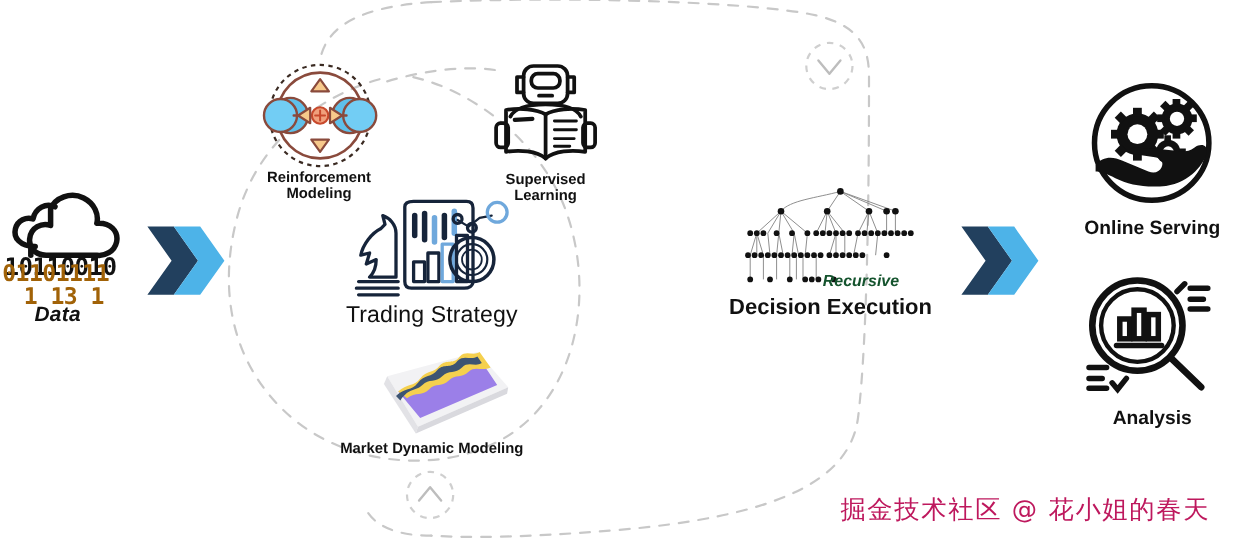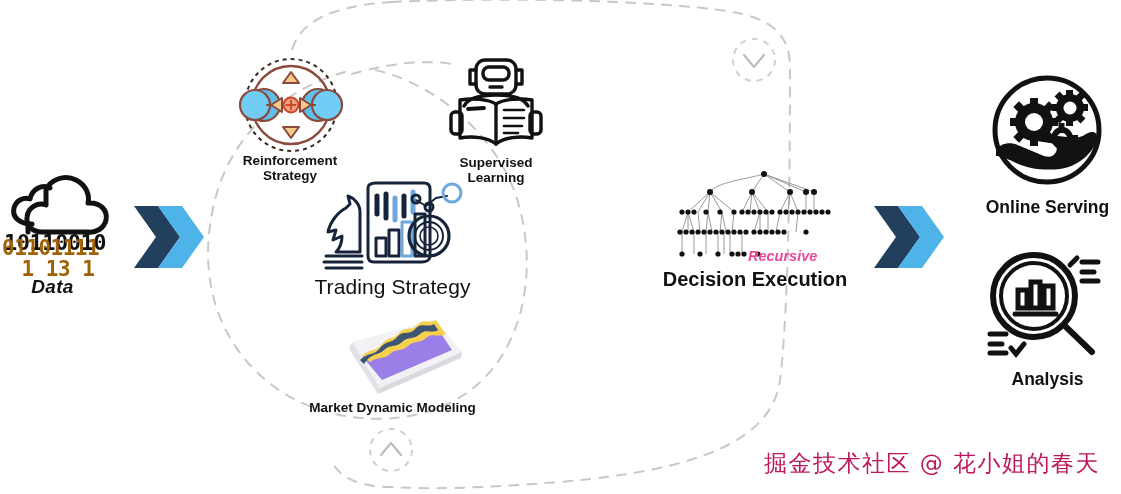--- a/index.html
+++ b/index.html
@@ -18,21 +18,21 @@
   
   .lbl-rl{left:225px;top:153px;width:130px;font-size:13.5px;font-weight:600;}
   
   .lbl-sl{left:432px;top:155px;width:128px;font-size:13.5px;font-weight:600;}
   
   .lbl-ts{left:295px;top:275px;width:195px;font-size:21px;font-weight:normal;letter-spacing:.1px;}
   
   .lbl-mdm{left:295px;top:400px;width:195px;font-size:13.5px;font-weight:600;}
   
   .lbl-de{left:650px;top:268px;width:210px;font-size:20px;font-weight:bold;}
-  .lbl-rec{left:748px;top:248px;width:90px;font-size:14.5px;font-weight:bold;font-style:italic;color:#ec4899;text-align:left;}
+  .lbl-rec{left:748px;top:248px;width:90px;font-size:14.5px;font-weight:bold;font-style:italic;color:#14532d;text-align:left;}
   
   .lbl-os{left:965px;top:198px;width:165px;font-size:17.5px;font-weight:bold;}
   
   .lbl-an{left:975px;top:370px;width:145px;font-size:17.5px;font-weight:bold;}
 
   .watermark{position:absolute;left:764px;top:448px;font-size:23px;color:#be185d;
              font-family:"DejaVu Sans",sans-serif;letter-spacing:1.5px;white-space:nowrap;}
   svg{display:block;overflow:visible;}
 </style>
 </head>
@@ -104,21 +104,21 @@
     <path d="M60 45.5 L60 54.5 M55.5 50 L64.5 50" stroke="#c8492c" stroke-width="1.8" stroke-linecap="round"></path>
 
     <path d="M51 43 L51 57 L40 50 Z" fill="#f7c98b" stroke="#8a4a3c" stroke-width="2" stroke-linejoin="round"></path>
     <path d="M69 43 L69 57 L80 50 Z" fill="#f7c98b" stroke="#8a4a3c" stroke-width="2" stroke-linejoin="round"></path>
     <path d="M40 50 L36 50 M80 50 L84 50" stroke="#8a4a3c" stroke-width="2.2" stroke-linecap="round"></path>
 
     <path d="M52 17 L68 17 L60 28 Z" fill="#f7c98b" stroke="#8a4a3c" stroke-width="2" stroke-linejoin="round" transform="rotate(180 60 22.5)"></path>
     <path d="M52 83 L68 83 L60 72 Z" fill="#f7c98b" stroke="#8a4a3c" stroke-width="2" stroke-linejoin="round" transform="rotate(180 60 77.5)"></path>
   </svg>
   <div class="lbl lbl-rl">Reinforcement
-Strategy</div>
+Modeling</div>
 
   <svg class="node" style="left:442px;top:50px;" width="108" height="100" viewBox="0 0 108 100">
     <g fill="none" stroke="#111" stroke-width="3.4" stroke-linejoin="round" stroke-linecap="round">
 
       <rect x="34" y="10" width="40" height="34" rx="9"></rect>
       <rect x="41" y="17" width="26" height="13" rx="6"></rect>
       <path d="M48 37 L60 37"></path>
       <path d="M34 20 L28 20 L28 34 L34 34"></path>
       <path d="M74 20 L80 20 L80 34 L74 34"></path>
 

